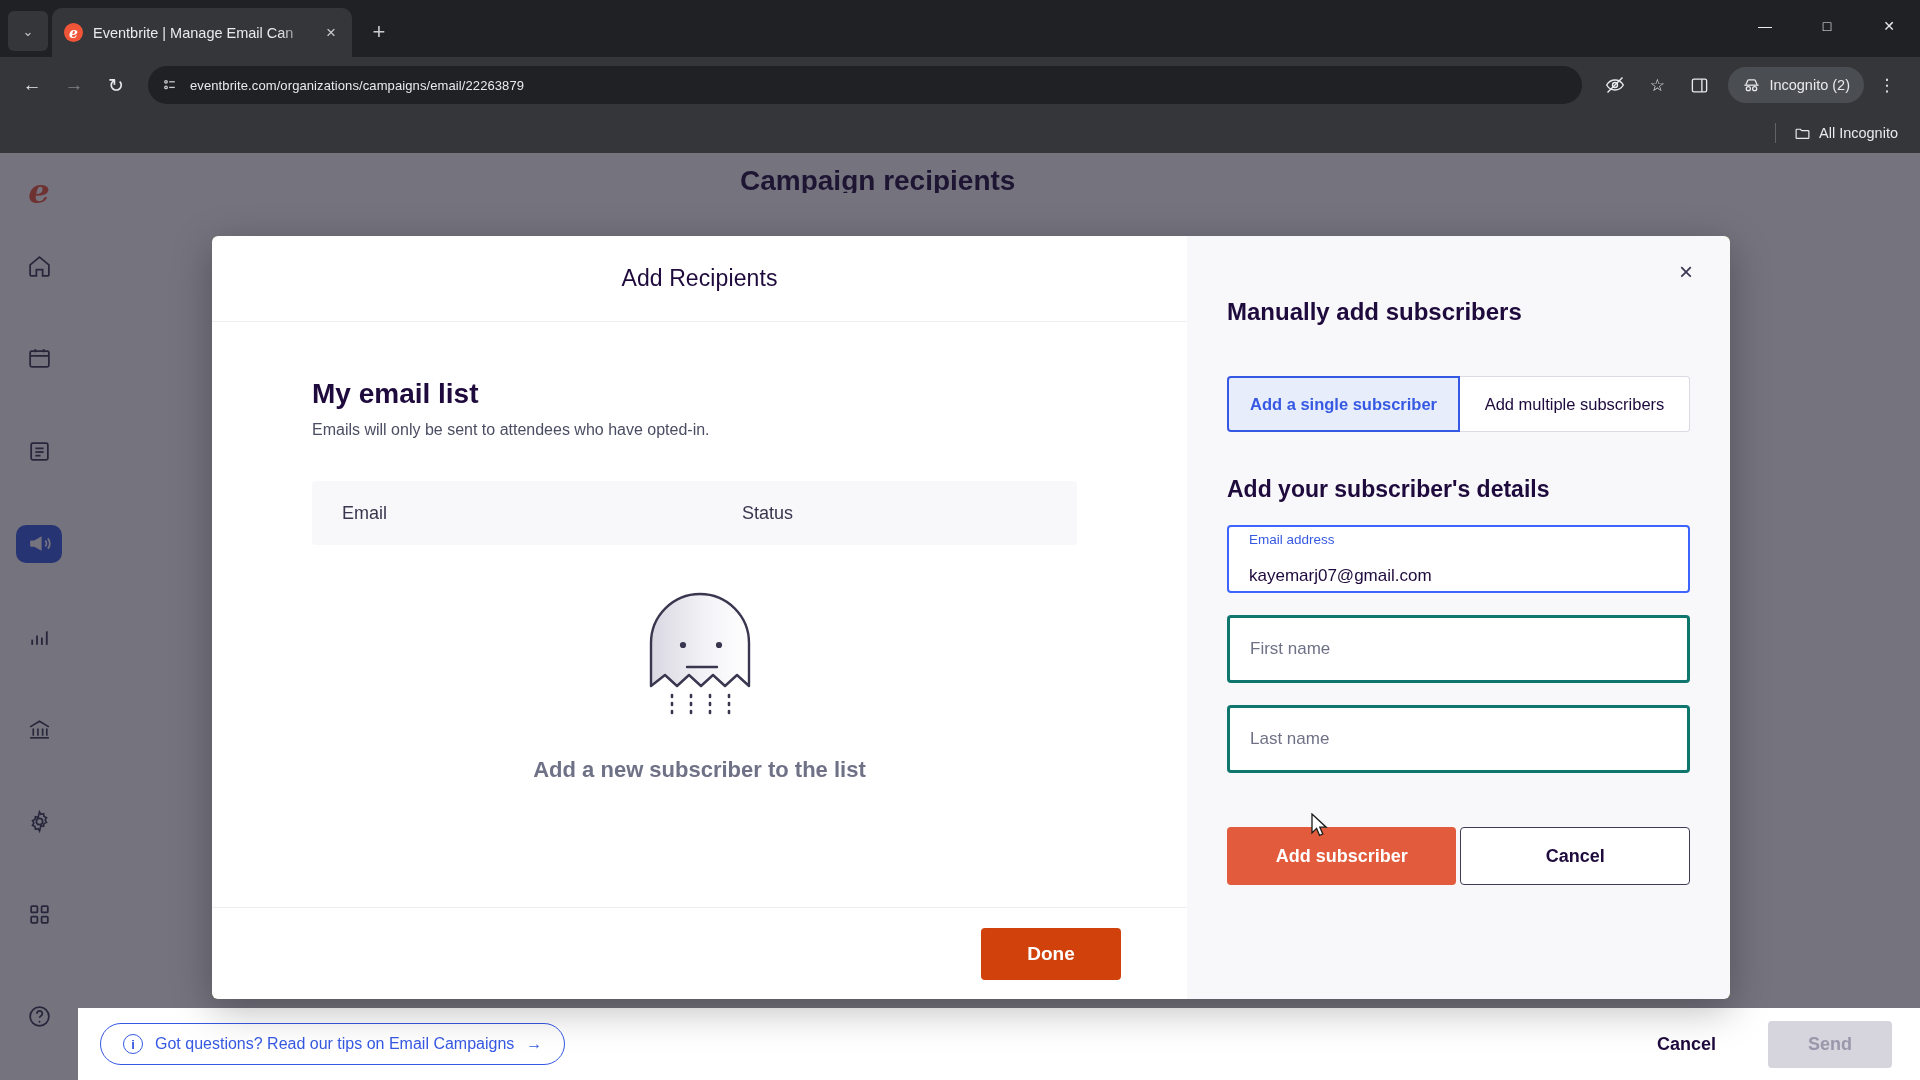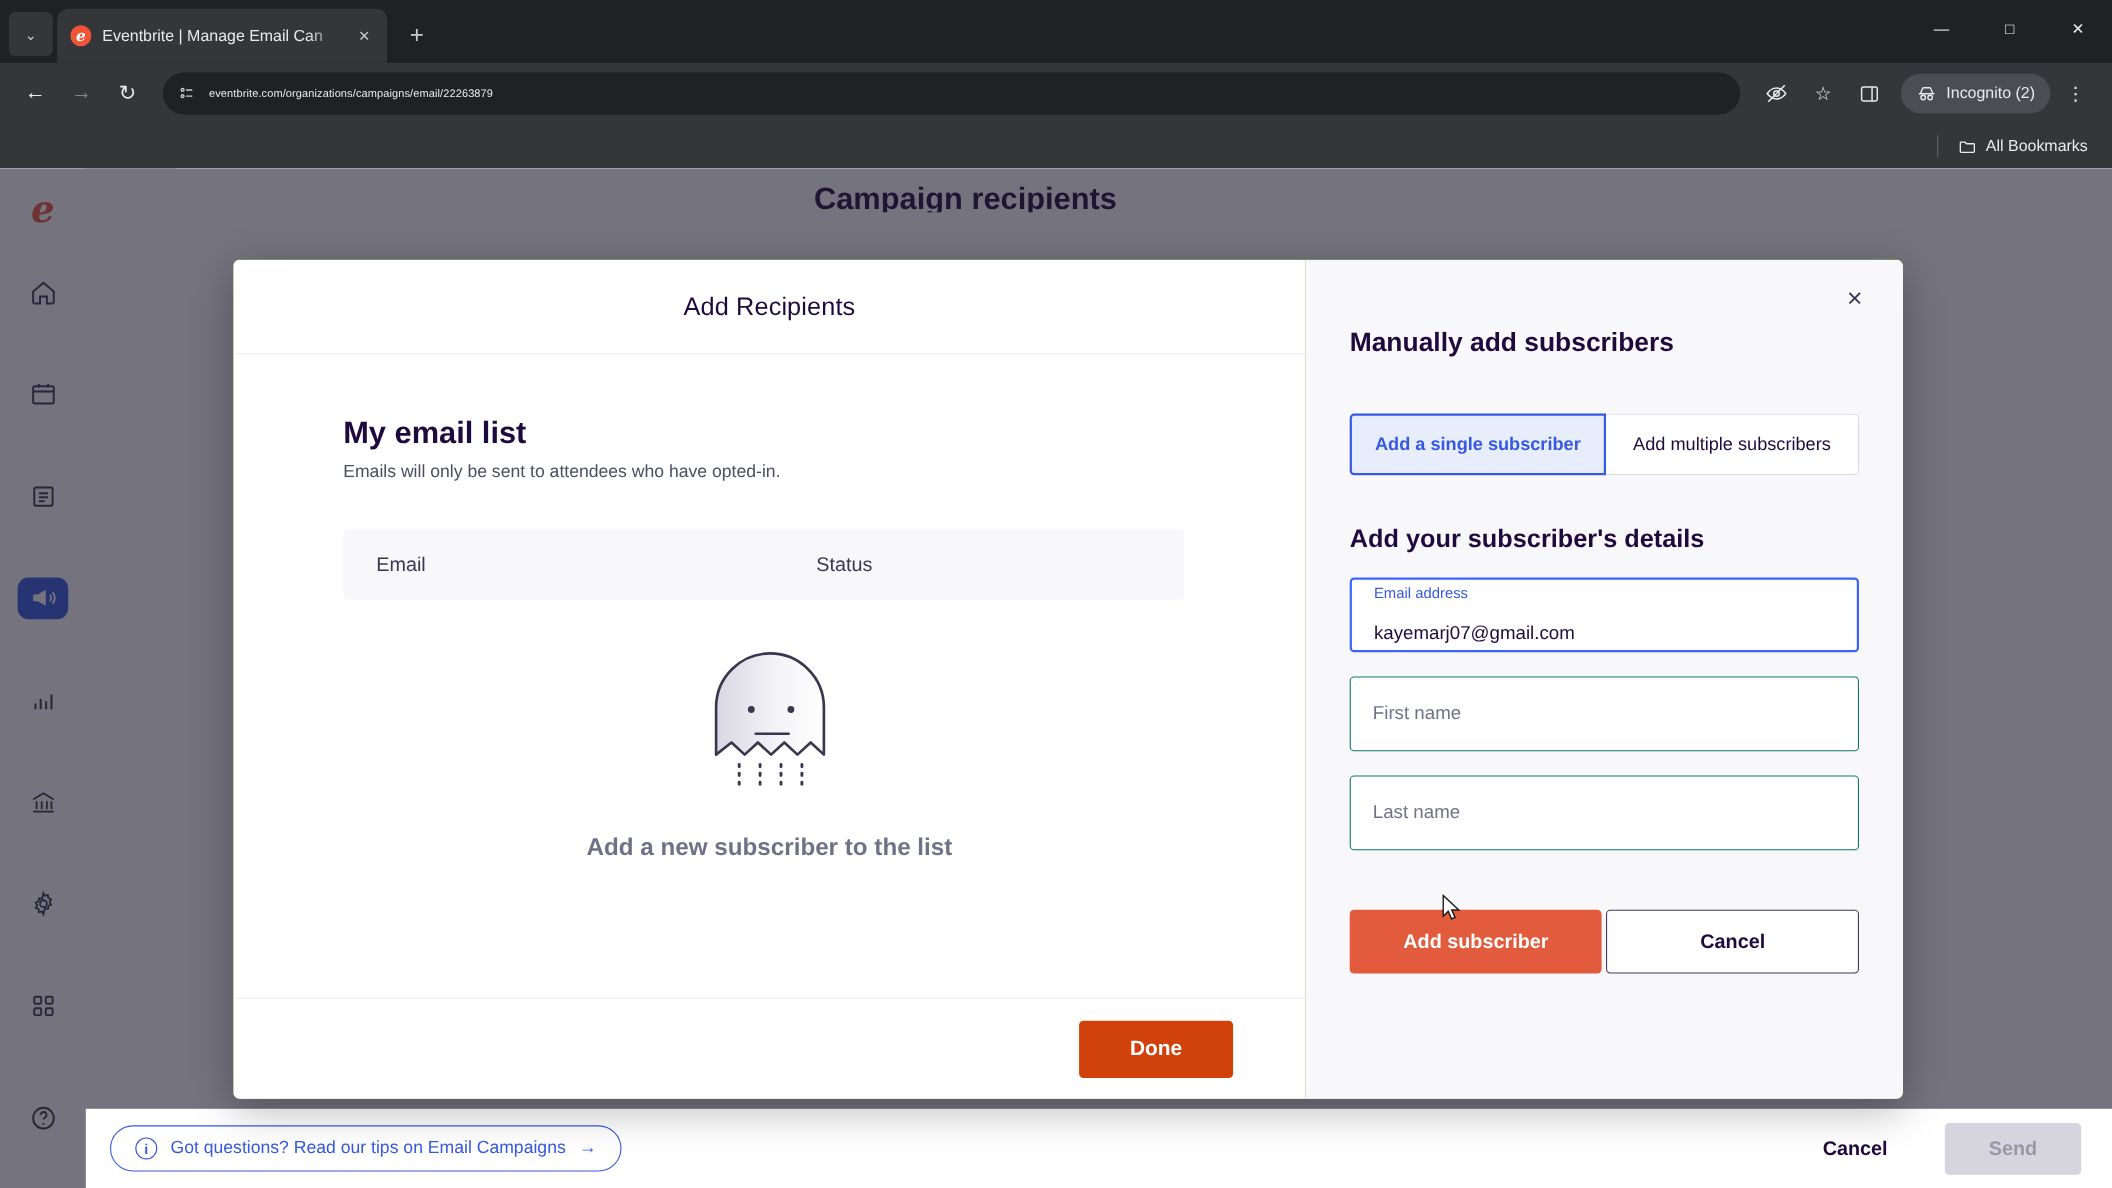--- a/index.html
+++ b/index.html
@@ -67,21 +67,21 @@
     display: flex; align-items: center; justify-content: center;
     color: #e8eaed; font-size: 19px; flex: none;
   }
   .nav-ic.dim { color: #80848a; }
   .omnibox {
     flex: 1; height: 38px; background: #202124; border-radius: 19px;
     display: flex; align-items: center; padding: 0 14px; gap: 12px;
     margin: 0 8px;
   }
   .omni-ic { color: #c8cbd0; font-size: 14px; display:flex; }
-  .omni-url { color: #e8eaed; font-size: 10px; letter-spacing: .1px; }
+  .omni-url { color: #e8eaed; font-size: 13px; letter-spacing: .1px; }
   .tb-right { display: flex; align-items: center; gap: 4px; }
   .tb-ic {
     width: 38px; height: 38px; border-radius: 50%;
     display: flex; align-items: center; justify-content: center;
     color: #e8eaed; font-size: 17px;
   }
   .incognito-pill {
     height: 36px; border-radius: 18px; background: #4a4d51;
     display: flex; align-items: center; gap: 8px; padding: 0 14px;
     color: #e8eaed; font-size: 14.5px; margin-left: 6px;
@@ -237,21 +237,21 @@
   .seg-btn:last-child  { border-radius: 0 4px 4px 0; border-left: none; }
   .seg-btn.on {
     background: #e8edfb; border: 2px solid #3659e3; color: #3659e3;
     font-weight: 600;
   }
 
   .mr-sub { font-size: 23px; font-weight: 700; color: #1e0a3c; margin-top: 44px; }
 
   .field {
     margin-top: 22px; height: 68px; background: #fff;
-    border: 1px solid #0f766e; border-radius: 4px;
+    border: 3px solid #0f766e; border-radius: 4px;
     padding: 0 20px; display: flex; flex-direction: column;
     justify-content: center;
   }
   .field.filled { border: 2px solid #3d64ff; }
   .f-label { font-size: 13.5px; color: #3659e3; line-height: 1.2; }
   .f-value { font-size: 17px; color: #1e0a3c; margin-top: 18px; }
   .f-ph { font-size: 17px; color: #6f7287; }
 
   .mr-actions { display: flex; gap: 0; margin-top: 54px; }
   .btn-addsub {
@@ -335,21 +335,21 @@
       <div class="tb-ic">⋮</div>
     </div>
   </div>
 
   <div class="bookmarks">
     <div class="bm-sep"></div>
     <div class="bm-item">
       <svg viewBox="0 0 24 24" width="17" height="17" fill="none" stroke="#e8eaed" stroke-width="1.7">
         <path d="M3 7a1 1 0 011-1h5l2 2h9a1 1 0 011 1v9a1 1 0 01-1 1H4a1 1 0 01-1-1V7z"></path>
       </svg>
-      <span>All Bookmarks</span>
+      <span>All Incognito</span>
     </div>
   </div>
 
   <div class="page">
 
     <div class="side-rail">
       <div class="eb-logo">e</div>
 
       <div class="rail-ic">
         <svg viewBox="0 0 24 24" fill="none" stroke="currentColor" stroke-width="1.7">

